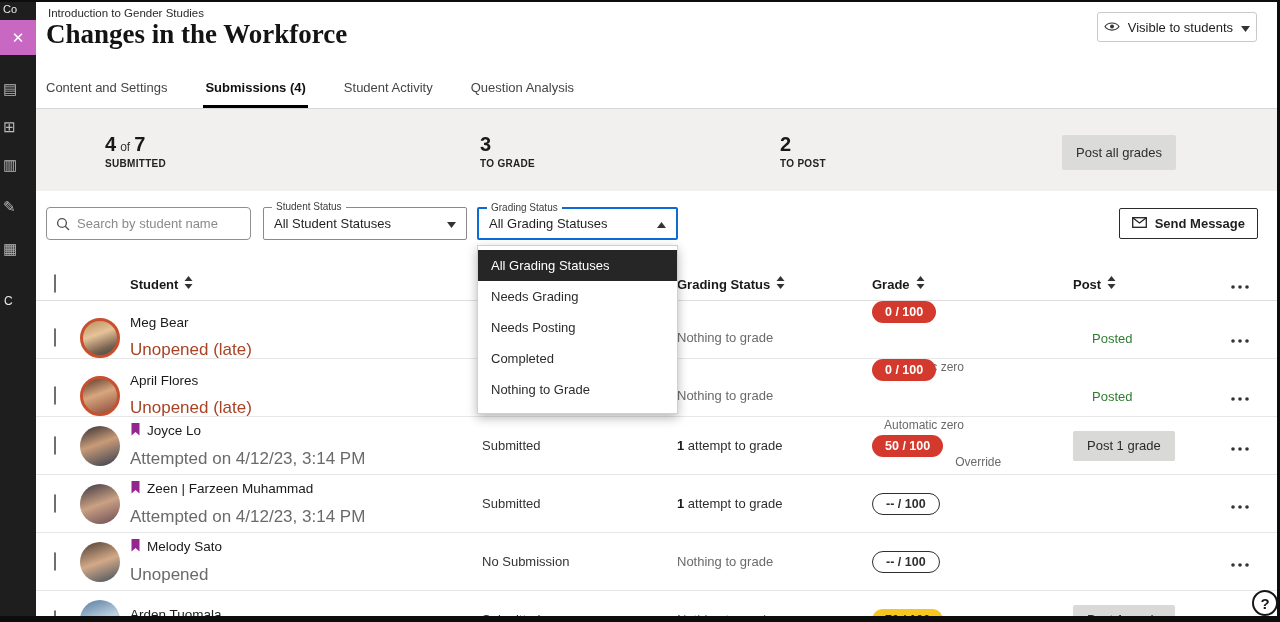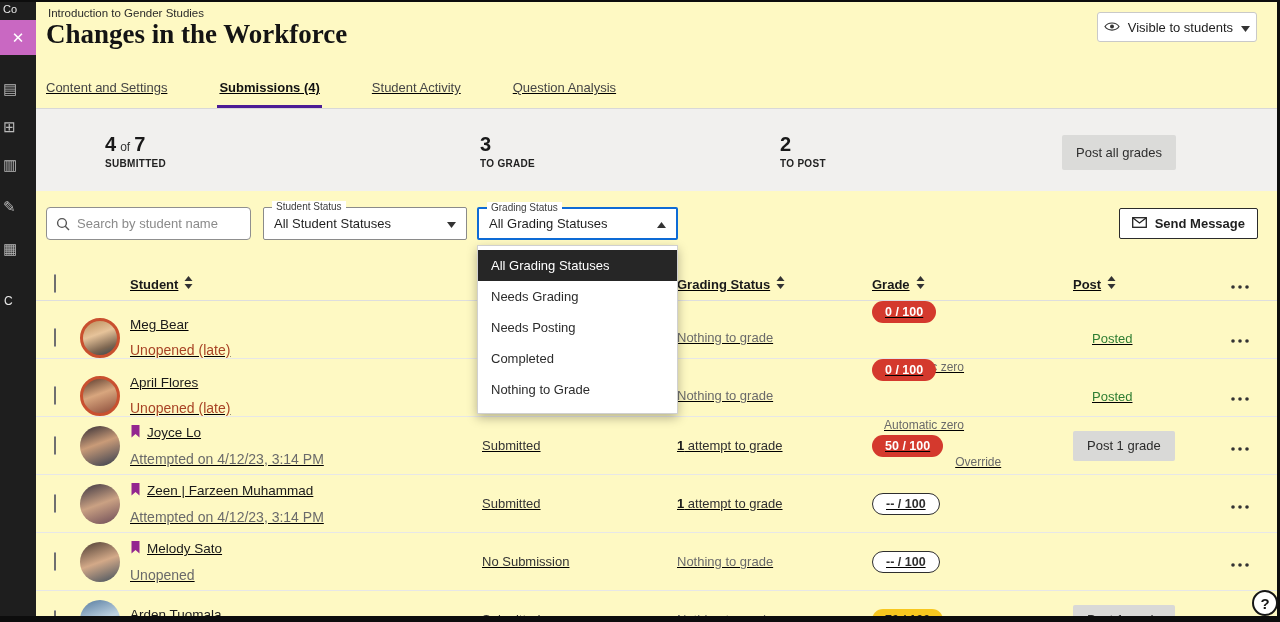--- a/index.html
+++ b/index.html
@@ -6,32 +6,32 @@
   html,body { width:1280px; height:622px; }
   body { position:relative; background:#0d0d0d; font-family:"Liberation Sans",sans-serif; overflow:hidden; }
 
   
   .rail { position:absolute; left:0; top:2px; bottom:6px; width:36px; background:#1e1e1e; overflow:hidden; z-index:5; }
   .rail-top { color:#e8e8e8; font-size:11px; padding:1px 0 0 3px; height:16px; }
   .close-btn { width:36px; height:35px; margin-top:2px; background:#C968C2; color:#fff; display:flex; align-items:center; justify-content:center; font-size:15px; cursor:pointer; }
   .rail-ic { position:absolute; left:3px; color:#b9b9b9; font-size:15px; }
   .rail-mid { position:absolute; left:4px; top:292px; color:#e8e8e8; font-size:12px; }
 
-  .content { position:absolute; left:36px; top:2px; right:3px; bottom:6px; background:#fef9c3; overflow:hidden;text-decoration:underline; }
+  .content { position:absolute; left:36px; top:2px; right:3px; bottom:6px; background:#ffffff; overflow:hidden; }
 
   
   .hdr { position:relative; height:66px; }
   .crumb { position:absolute; left:12px; top:5px; font-size:11.5px; color:#2b2b2b; cursor:pointer; }
   .page-title { position:absolute; left:10px; top:17px; font-family:"Liberation Serif","DejaVu Serif",serif; font-size:27px; color:#141414; }
   .vis-btn { position:absolute; right:20px; top:10px; height:30px; border:1px solid #c9c9c9; border-radius:3px; background:#fff; display:flex; align-items:center; gap:8px; padding:0 6px; font-size:13px; color:#222; cursor:pointer; }
 
   
-  .tabs { display:flex; gap:48px; padding-left:8px; border-bottom:1px solid #d8d8d8; height:41px; align-items:flex-end; }
+  .tabs { display:flex; gap:34px; padding-left:8px; border-bottom:1px solid #d8d8d8; height:41px; align-items:flex-end; }
   .tab { padding:0 2px 13px; font-size:13px; color:#454545; cursor:pointer; }
-  .tab.active { color:#111; font-weight:700; border-bottom:3px solid #4c1d95; padding-bottom:10px;text-align:center; }
+  .tab.active { color:#111; font-weight:700; border-bottom:3px solid #000000; padding-bottom:10px;text-align:center; }
 
   
   .stats { position:relative; height:82px; background:#F1F0EE; }
   .stat { position:absolute; top:24px; }
   .num-line { display:flex; align-items:baseline; gap:4px; }
   .big { font-size:20px; font-weight:700; color:#191919; }
   .of { font-size:12px; color:#333; }
   .slabel { font-size:10px; font-weight:700; color:#222; letter-spacing:.3px; margin-top:2px; }
   .post-all { position:absolute; right:101px; top:26px; height:35px; padding:0 14px; background:#DBDBD9; border:none; border-radius:2px; font-size:13px; color:#2e2e2e; cursor:pointer; }
 
@@ -62,21 +62,21 @@
   .avatar { width:40px; height:40px; border-radius:50%; cursor:pointer; }
   .avatar.ring { border:3px solid #C9502F; }
   .a1 { background:linear-gradient(160deg,#b98c5a 0%,#e6c39a 40%,#7d6651 75%,#30424e 100%); }
   .a2 { background:linear-gradient(160deg,#5a3b2e 0%,#d8a67e 45%,#8a4b3a 100%); }
   .a3 { background:linear-gradient(160deg,#2f2a33 0%,#c99b78 45%,#323b4d 100%); }
   .a4 { background:linear-gradient(160deg,#3a3440 0%,#caa183 50%,#6b4a56 100%); }
   .a5 { background:linear-gradient(160deg,#4a3b32 0%,#d3a988 50%,#3f4e5c 100%); }
   .a6 { background:linear-gradient(160deg,#557a9e 0%,#bfd3e2 50%,#3f6d96 100%); }
   .nline { display:flex; align-items:center; gap:6px; font-size:13.5px; color:#1a1a1a; }
   .nline .nm { cursor:pointer; }
-  .sub { font-size:14px; color:#6a6a6a; margin-top:10px; }
+  .sub { font-size:17px; color:#6a6a6a; margin-top:10px; }
   .sub.late { color:#A84325; }
   .subm { font-size:13px; color:#333; }
   .grading { font-size:13px; color:#6a6a6a; }
   .grading.has-strong { color:#2f2f2f; }
   .grading strong { color:#191919; }
   .pill { display:inline-flex; align-items:center; justify-content:center; height:22px; padding:0 13px; border-radius:12px; font-size:12.5px; font-weight:700; }
   .pill.red { background:#D4392D; color:#fff; }
   .pill.outline { background:#fff; border:1px solid #2e2e2e; color:#2e2e2e; }
   .pill.yellow { background:#F7C71F; color:#1c1c1c; }
   .gnote { font-size:12px; color:#6a6a6a;margin-top:32px; }

